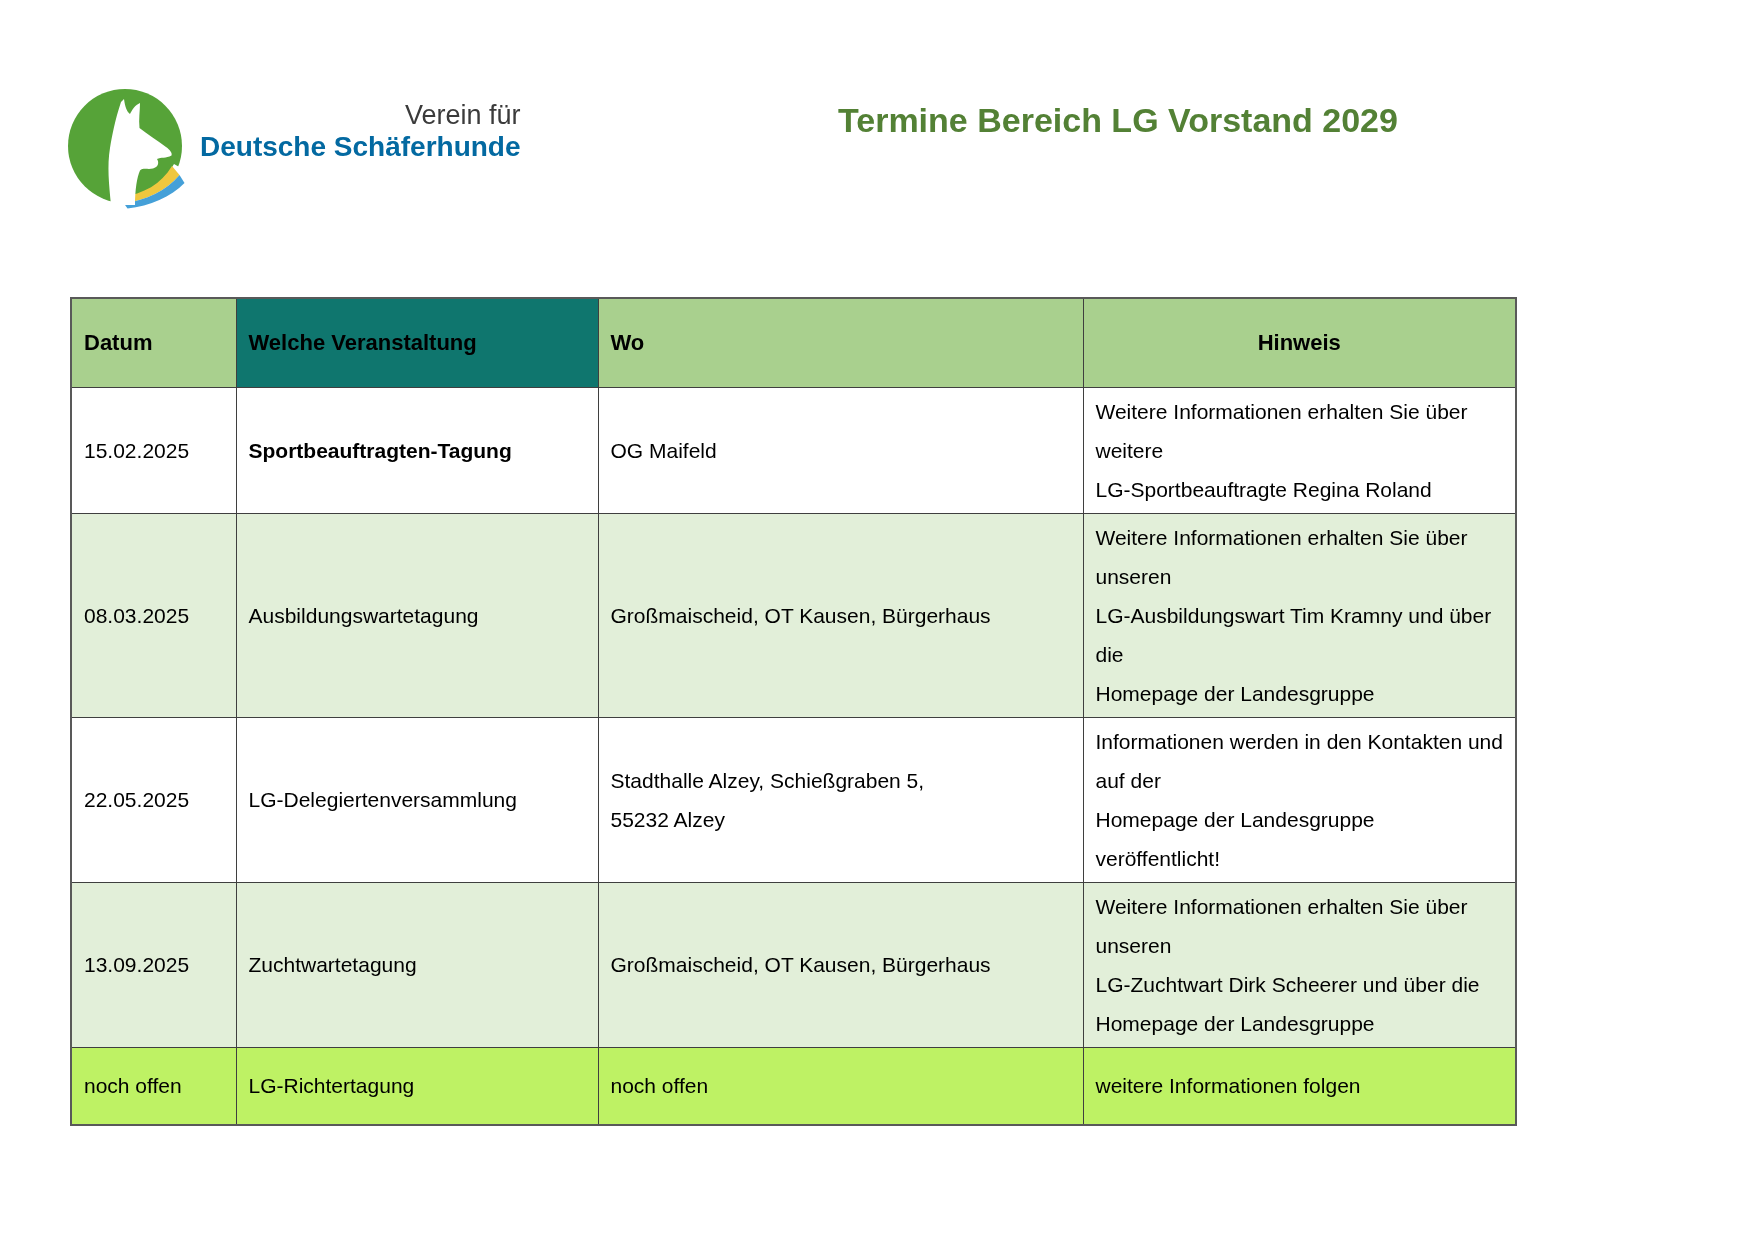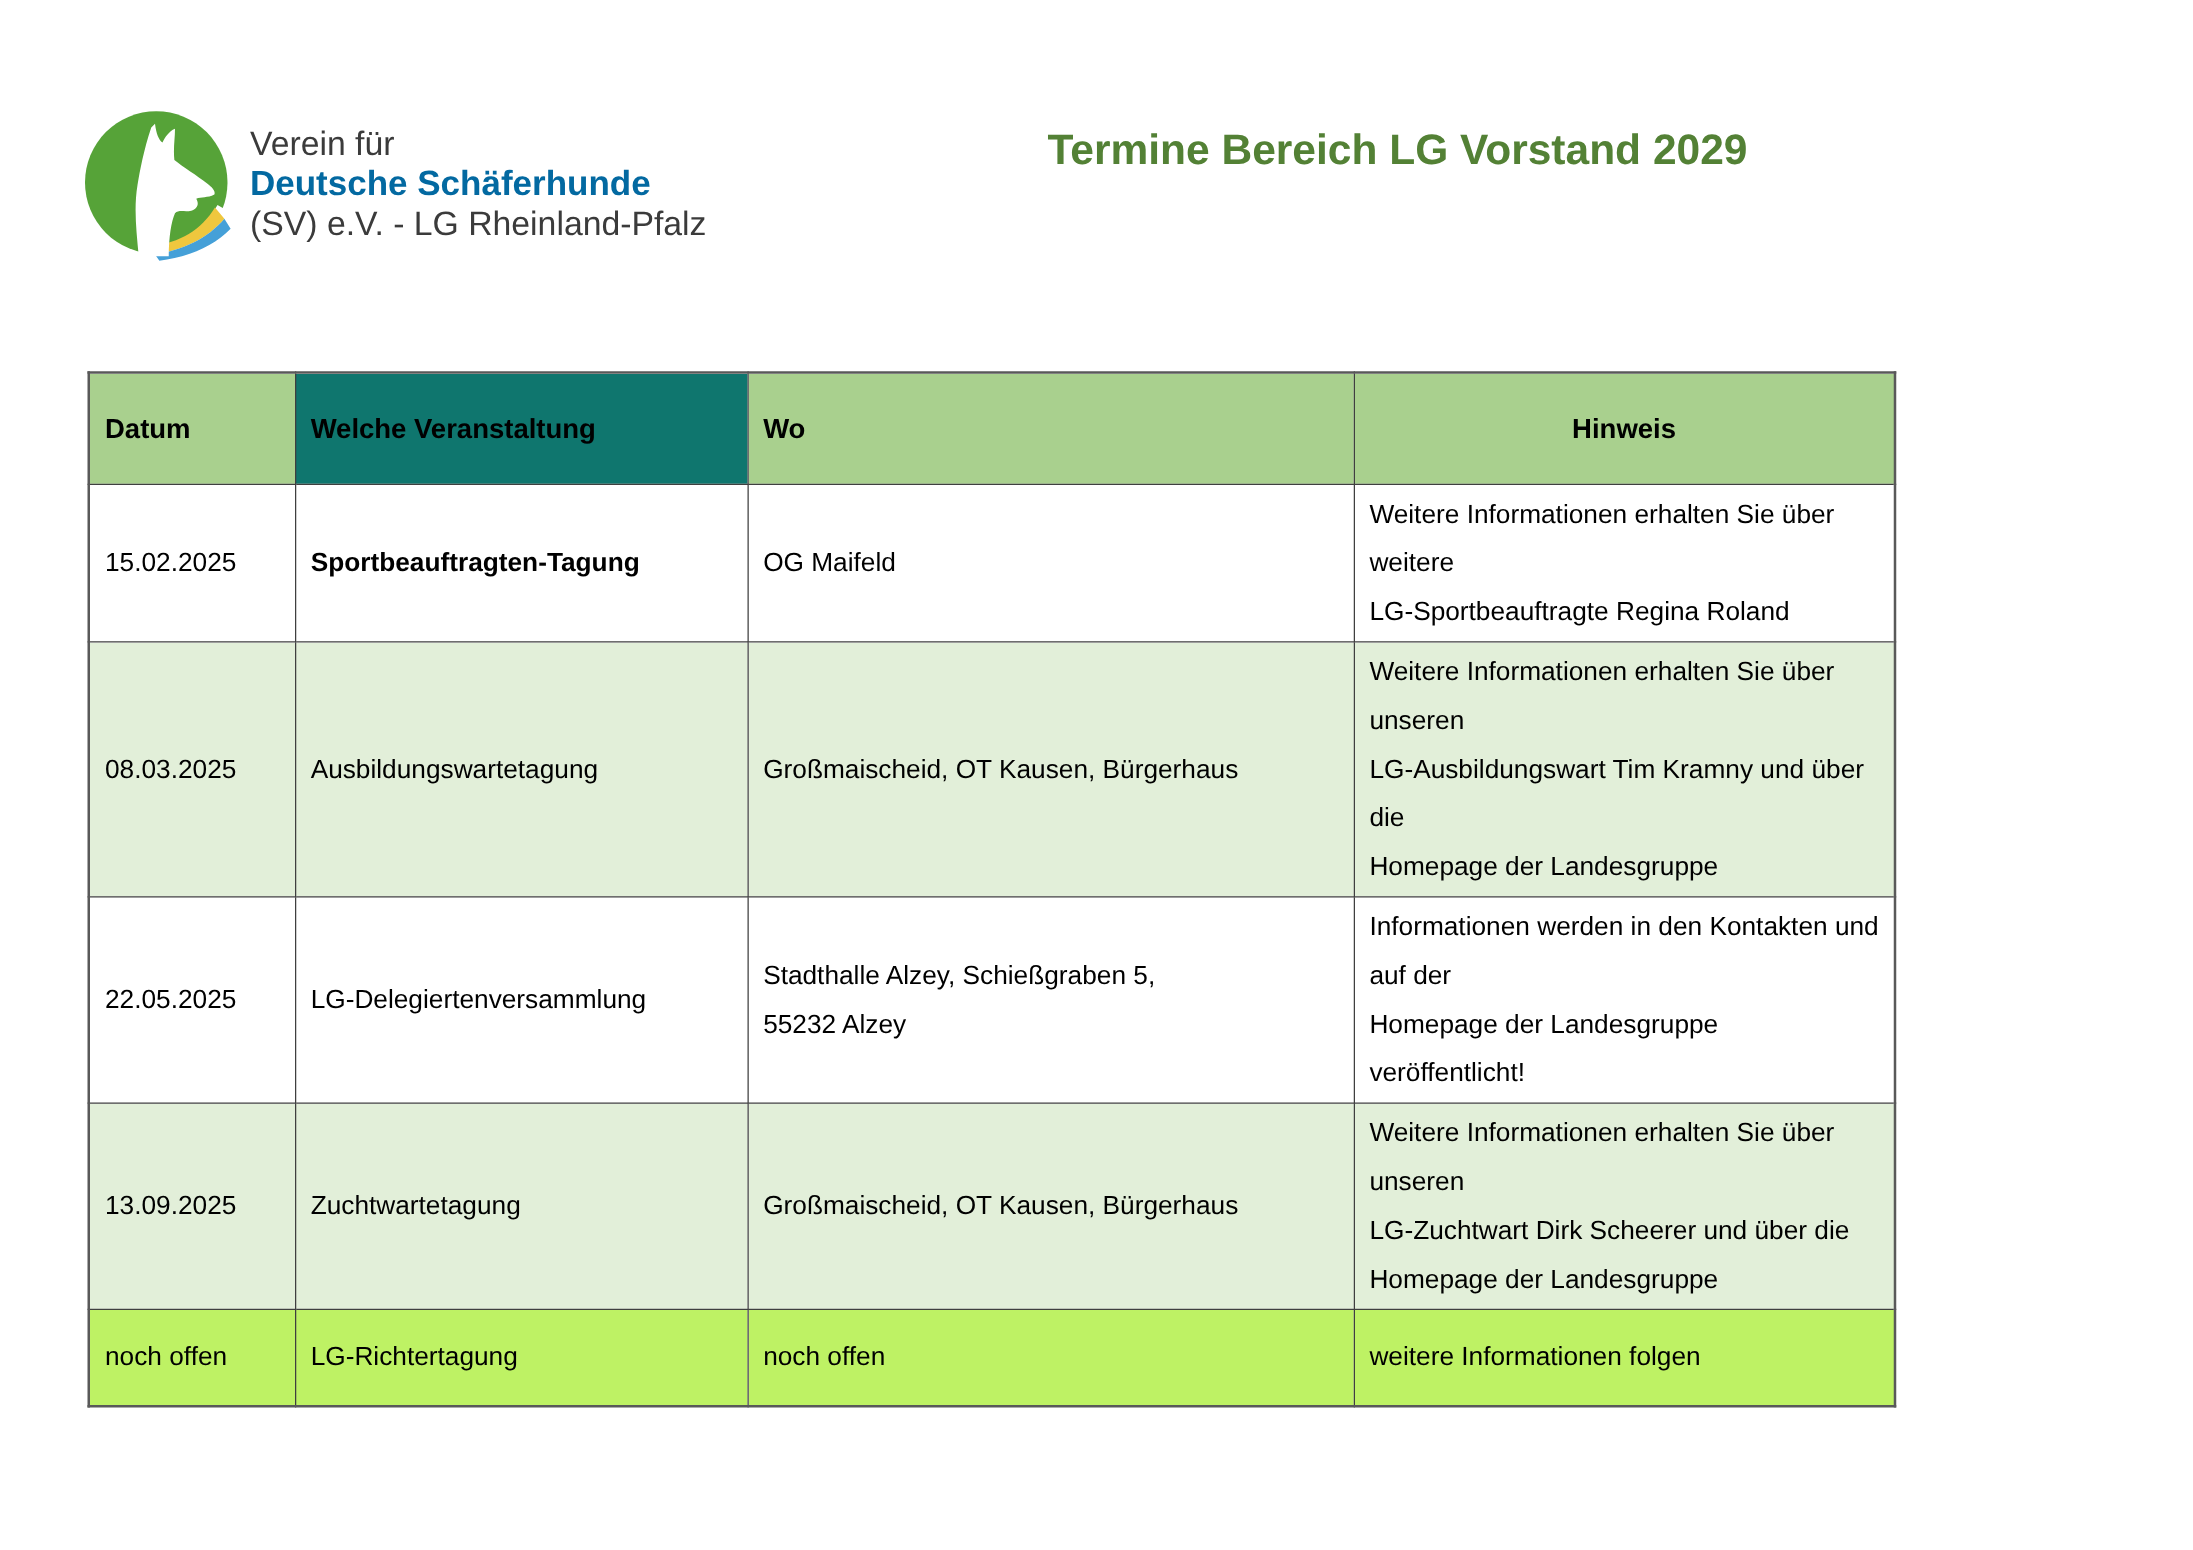--- a/index.html
+++ b/index.html
@@ -13,21 +13,21 @@
     overflow: hidden;
   }
 
   
   .logo-block {
     position: absolute; left: 64px; top: 86px;
     display: flex; align-items: flex-start;
   }
   .logo-mark { width: 124px; height: 124px; flex: 0 0 auto; }
   .org-text { margin-left: 12px; padding-top: 14px; }
-  .org-line1 { font-size: 27px; color: #3b3b3b; line-height: 31px; }
+  .org-line1 { font-size: 27px; color: #3b3b3b; line-height: 31px; text-align: right; }
   .org-line2 { font-size: 28px; font-weight: bold; line-height: 32px; }
   .org-line3 { font-size: 27px; color: #3b3b3b; line-height: 32px; }
 
   .doc-title {
     position: absolute; left: 838px; top: 101px;
     font-size: 34px; font-weight: bold;
     white-space: nowrap;
   }
 
   
@@ -79,21 +79,20 @@
       C 106 64 108.5 67 107.5 69.5
       C 102 72.5 97 71 93 73
       C 95.5 77 94 81 89 82.5
       C 84 83.8 79 81.5 76 84.5
       C 73 91 71 104 71 119
       Z"></path>
   </svg>
   <div class="org-text">
     <div class="org-line1">Verein für</div>
     <div class="org-line2" style="color: #0369a1;">Deutsche Schäferhunde</div>
-    <div class="org-line3">(SV) e.V. - LG Rheinland-Pfalz</div>
   </div>
 </div>
 
 <div class="doc-title" style="color: rgb(83, 129, 53);">Termine Bereich LG Vorstand 2029</div>
 
 <table class="termine-table">
   <colgroup>
       <col style="width: 165px;">
       <col style="width: 362px;">
       <col style="width: 485px;">

